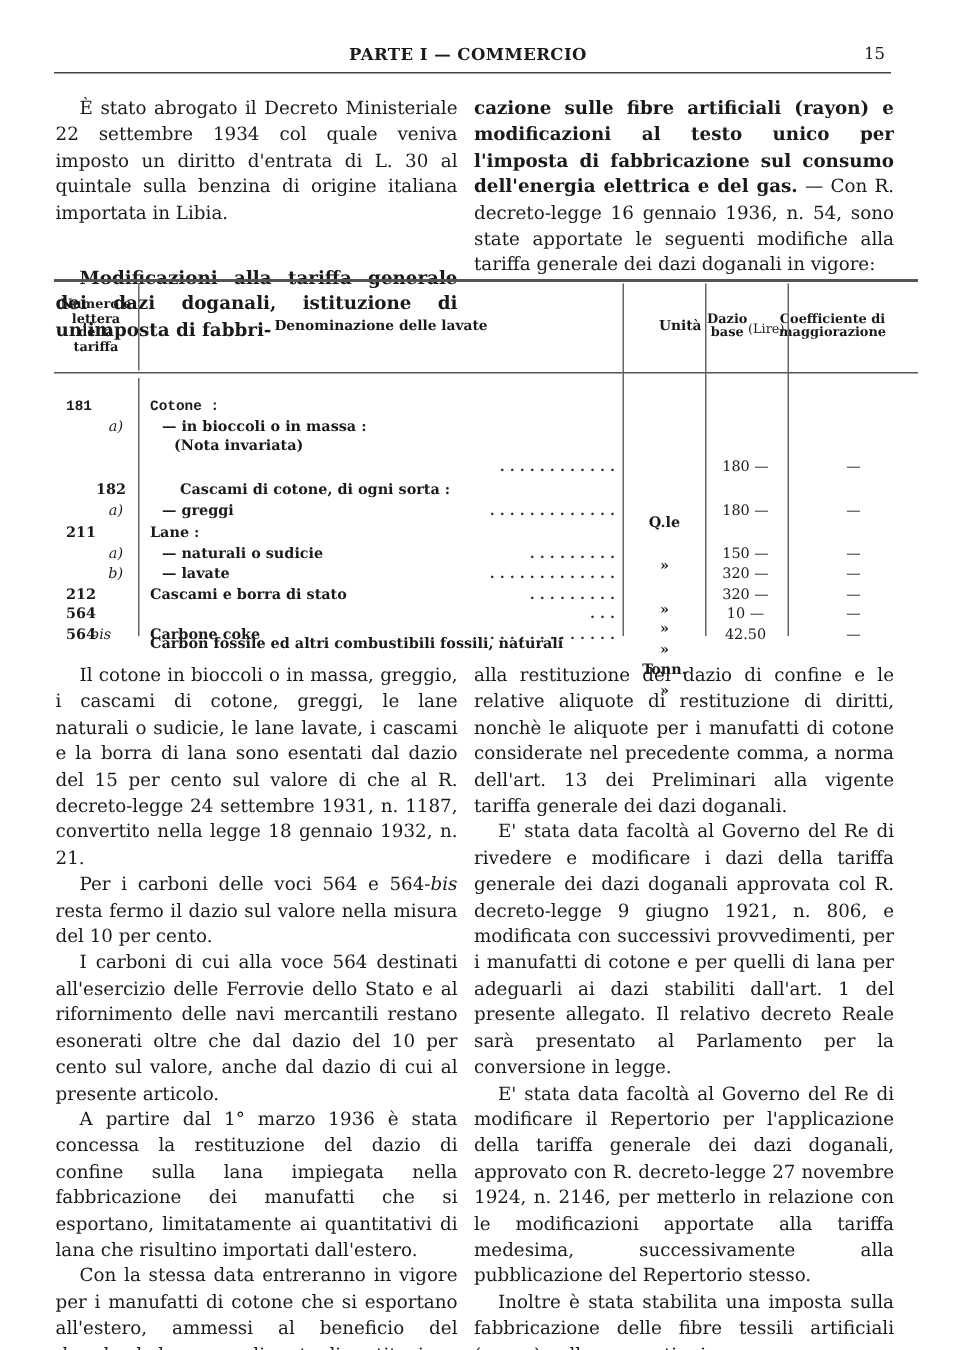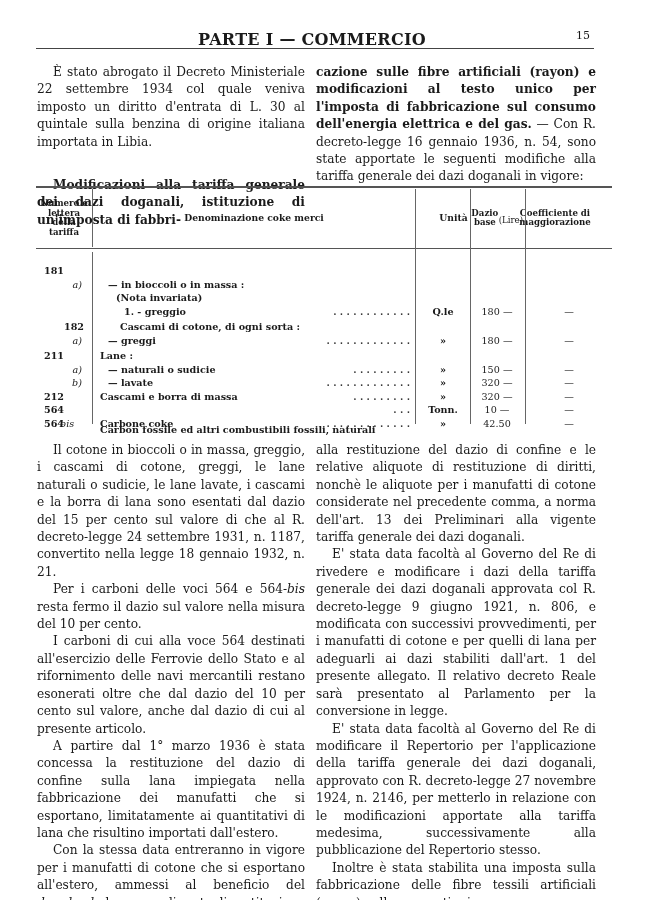--- a/index.html
+++ b/index.html
@@ -2,21 +2,21 @@
 <html><head>
 <meta charset="utf-8">
 <style>
   html, body { margin: 0; padding: 0; background: #ffffff; }
   body { width: 646px; height: 900px; position: relative; overflow: hidden;
          font-family: "DejaVu Serif", "Liberation Serif", serif; color: #1a1a1a; }
   .page { position: absolute; left: 0; top: 0; width: 646px; height: 900px; }
 
   .running-head { position: absolute; top: 30px; left: 36px; width: 552px; height: 16px; }
   .running-head .title { position: absolute; left: 0; right: 0; text-align: center;
-      font-size: 16px; font-weight: bold; letter-spacing: 0.3px; }
+      font-size: 11px; font-weight: bold; letter-spacing: 0.3px; }
   .running-head .pageno { position: absolute; right: -2px; top: -1px; font-size: 11px; }
   .head-rule { position: absolute; top: 48px; left: 36px; width: 558px; border-top: 1px solid #444; }
 
   .col { position: absolute; font-size: 12.2px; line-height: 17.4px; text-align: justify; }
   .col p { margin: 0; text-indent: 16px; }
   .col p.noindent { text-indent: 0; }
   .col p.gap { margin-top: 26px; }
   .bold { font-weight: bold; }
   .it { font-style: italic; }
 
@@ -30,21 +30,21 @@
   .tbl .rule-top { position: absolute; top: 0; left: 0; width: 576px; border-top: 2px solid #555; }
   .tbl .rule-head { position: absolute; top: 62px; left: 0; width: 576px; border-top: 1px solid #555; }
   .vline { position: absolute; border-left: 1px solid #666; }
   .hcell { position: absolute; top: 4px; height: 56px; display: flex; align-items: center; justify-content: center;
            text-align: center; font-weight: bold; font-size: 8.6px; line-height: 9.5px; }
   .row { position: absolute; left: 0; width: 576px; height: 13px; font-size: 9.6px; font-weight: bold; line-height: 13px; }
   .row .num { position: absolute; left: 8px; width: 48px; }
   .row .let { position: absolute; left: 0; width: 46px; text-align: right; font-style: italic; font-weight: normal; }
   .row .desc { position: absolute; left: 64px; width: 312px; white-space: nowrap; overflow: hidden; }
   .row .dots { position: absolute; left: 64px; width: 310px; text-align: right; letter-spacing: 0; white-space: nowrap; overflow: hidden; color: #333; }
-  .row .unit { position: absolute; left: 381px; width: 52px; text-align: center; }
+  .row .unit { position: absolute; left: 381px; width: 52px; text-align: center; margin-top: 37px; }
   .row .rate { position: absolute; left: 435px; width: 52px; text-align: center; font-weight: normal; }
   .row .coef { position: absolute; left: 490px; width: 86px; text-align: center; font-weight: normal; }
 </style>
 </head>
 <body>
 
 <div class="page">
 
   <div class="running-head">
     <div class="title">PARTE I — COMMERCIO</div>
@@ -58,40 +58,41 @@
   </div>
 
   <div class="col top-right">
     <p class="noindent"><span class="bold">cazione sulle fibre artificiali (rayon) e modificazioni al testo unico per l'imposta di fabbricazione sul consumo dell'energia elettrica e del gas.</span><span> — Con R. decreto-legge 16 gennaio 1936, n. 54, sono state apportate le seguenti modifiche alla tariffa generale dei dazi doganali in vigore:</span></p>
   </div>
 
   <div class="tbl">
     <div class="rule-top"></div>
 
     <div class="hcell" style="left:0;width:56px;">Numero e lettera della tariffa</div>
-    <div class="hcell" style="left:58px;width:320px;font-size:9.2px;">Denominazione coke merci</div>
+    <div class="hcell" style="left:58px;width:320px;font-size:9.2px;">Denominazione delle lavate</div>
     <div class="hcell" style="left:381px;width:73px;font-size:9.2px;">Unità</div>
     <div class="hcell" style="left:435px;width:52px;flex-direction:row;font-weight:bold;">
       <span>Dazio base</span>
       <span style="margin-top:6px;font-weight:normal;">(Lire)</span>
     </div>
     <div class="hcell" style="left:490px;width:58px;">Coefficiente di maggiorazione</div>
 
     <div class="rule-head"></div>
 
     <div class="vline" style="left:56px;top:3px;height:58px;"></div>
     <div class="vline" style="left:56px;top:66px;height:172px;"></div>
     <div class="vline" style="left:379px;top:3px;height:235px;"></div>
     <div class="vline" style="left:434px;top:3px;height:235px;"></div>
     <div class="vline" style="left:489px;top:3px;height:235px;"></div>
 
     <div id="rows">
-        <div class="row" style="top: 78px;">
+        <div class="row" style="top: 78px; font-family: Liberation Mono, monospace;">
           <span class="num">181</span>
           <span class="let"></span>
+          <span class="desc" style="left: 64px;">Cotone :</span>
           <span class="dots"></span>
           <span class="unit"></span>
           <span class="rate"></span>
           <span class="coef"></span>
         </div>
         <div class="row" style="top: 91.5px;">
           <span class="num"></span>
           <span class="let">a)</span>
           <span class="desc" style="left: 72px;">— in bioccoli o in massa :</span>
           <span class="dots"></span>
@@ -104,21 +105,20 @@
           <span class="let"></span>
           <span class="desc" style="left: 80px;">(Nota invariata)</span>
           <span class="dots"></span>
           <span class="unit"></span>
           <span class="rate"></span>
           <span class="coef"></span>
         </div>
         <div class="row" style="top: 118.5px;">
           <span class="num"></span>
           <span class="let"></span>
-          <span class="desc" style="left: 88px;">1. - greggio</span>
           <span class="dots">. . . . . . . . . . . .</span>
           <span class="unit">Q.le</span>
           <span class="rate">180 —</span>
           <span class="coef">—</span>
         </div>
         <div class="row" style="top: 134px; margin-left: 20px;">
           <span class="num">182</span>
           <span class="let"></span>
           <span class="desc" style="left: 64px;">Cascami di cotone, di ogni sorta :</span>
           <span class="dots"></span>
@@ -158,21 +158,21 @@
           <span class="let">b)</span>
           <span class="desc" style="left: 72px;">— lavate</span>
           <span class="dots">. . . . . . . . . . . . .</span>
           <span class="unit">»</span>
           <span class="rate">320 —</span>
           <span class="coef">—</span>
         </div>
         <div class="row" style="top: 203.5px;">
           <span class="num">212</span>
           <span class="let"></span>
-          <span class="desc" style="left: 64px;">Cascami e borra di massa</span>
+          <span class="desc" style="left: 64px;">Cascami e borra di stato</span>
           <span class="dots">. . . . . . . . .</span>
           <span class="unit">»</span>
           <span class="rate">320 —</span>
           <span class="coef">—</span>
         </div>
         <div class="row" style="top: 217px;">
           <span class="num">564</span>
           <span class="let"></span>
           <span class="desc" style="left: 64px; margin-top: 20px;">Carbon fossile ed altri combustibili fossili, naturali</span>
           <span class="dots">. . .</span>

